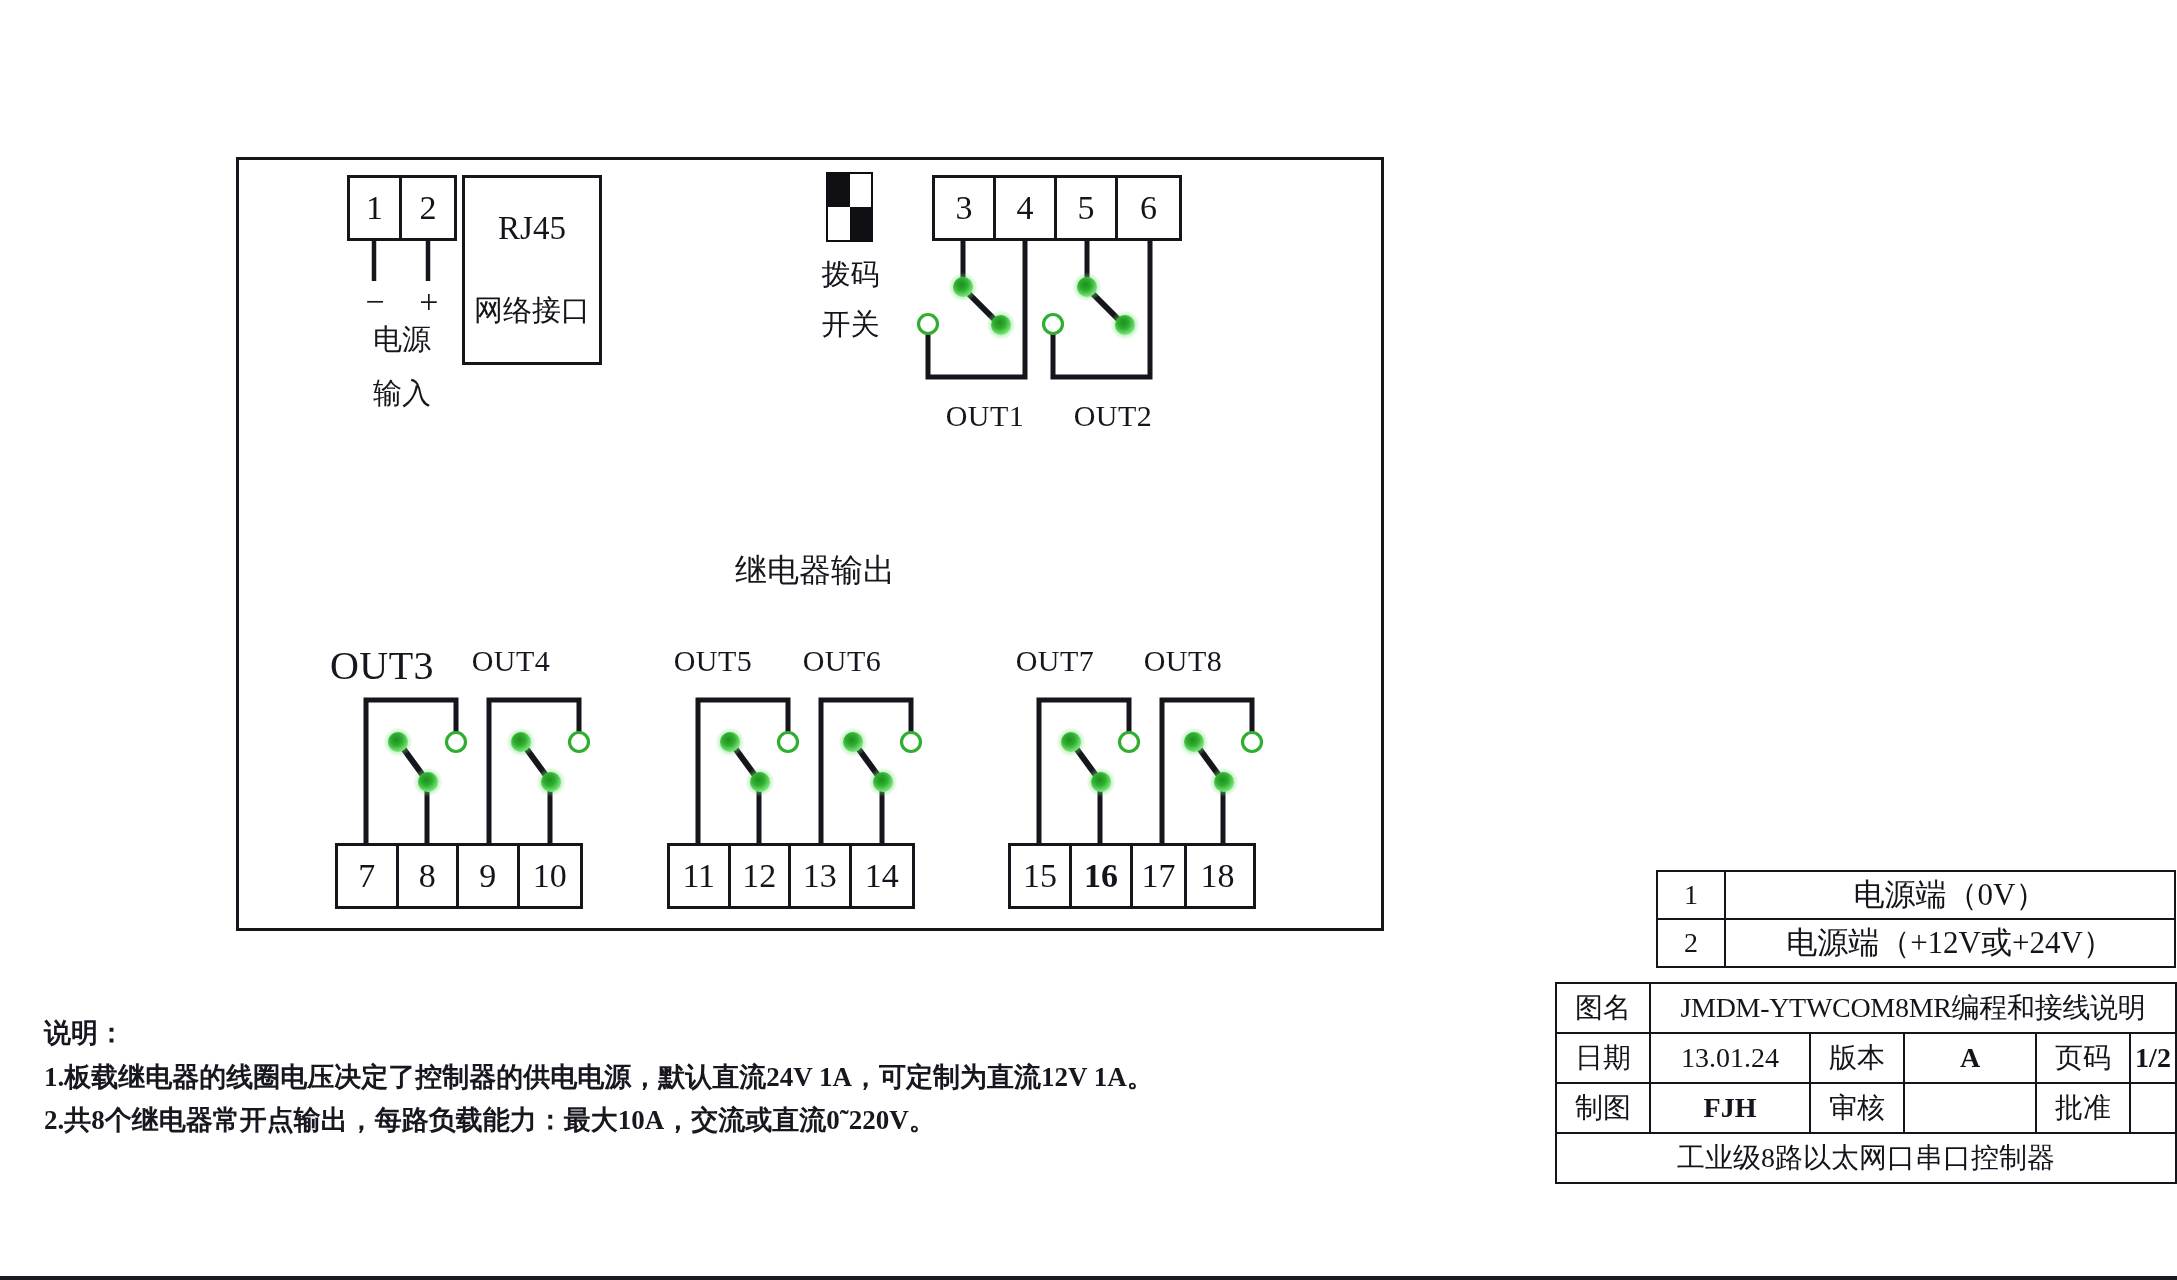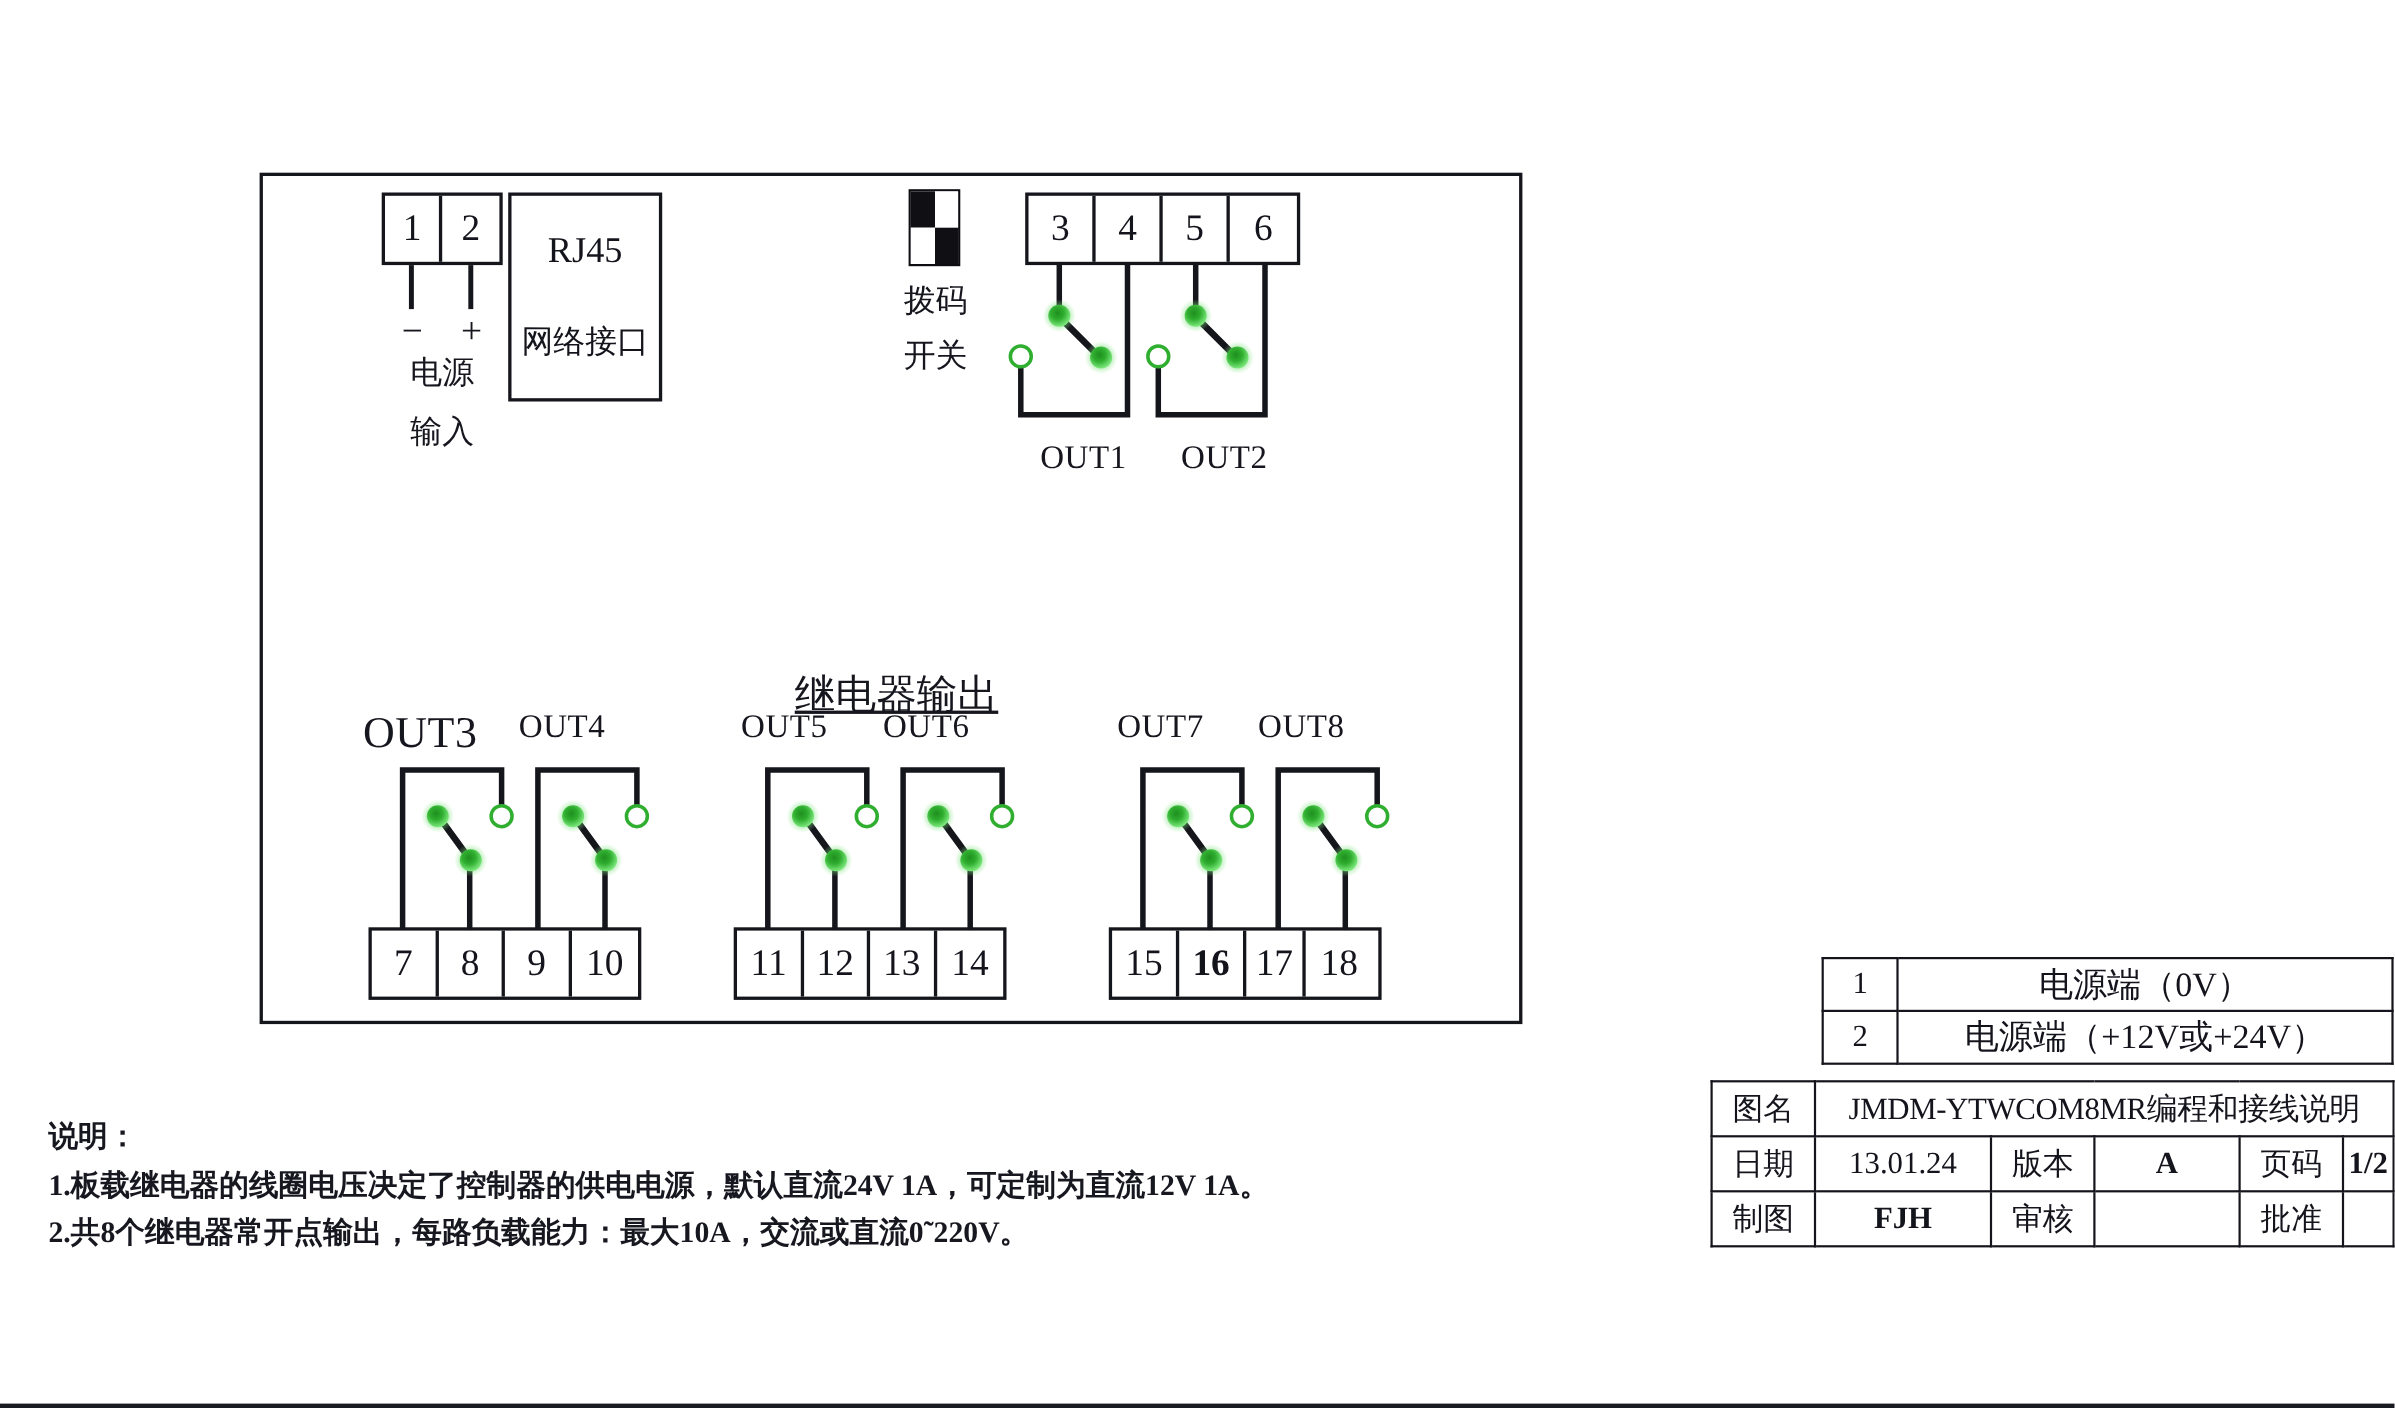--- a/index.html
+++ b/index.html
@@ -112,21 +112,21 @@
 
   <div class="term-strip" style="left:932px;top:175px;width:250px;height:66px;">
     <div class="term-cell" style="width:62px;">3</div>
     <div class="term-cell" style="width:62px;">4</div>
     <div class="term-cell" style="width:62px;">5</div>
     <div class="term-cell" style="width:62px;">6</div>
   </div>
   <div class="tlabel en" style="left:930px;top:399px;width:110px;font-size:30px;">OUT1</div>
   <div class="tlabel en" style="left:1058px;top:399px;width:110px;font-size:30px;">OUT2</div>
 
-  <div class="tlabel" style="left:700px;top:612px;width:230px;font-size:37px;text-decoration:underline;">继电器输出</div>
+  <div class="tlabel" style="left:700px;top:553px;width:230px;font-size:32px;">继电器输出</div>
 
   <div class="tlabel en" style="left:327px;top:644px;width:110px;font-size:40px;">OUT3</div>
   <div class="tlabel en" style="left:456px;top:644px;width:110px;font-size:30px;">OUT4</div>
   <div class="tlabel en" style="left:658px;top:644px;width:110px;font-size:30px;">OUT5</div>
   <div class="tlabel en" style="left:787px;top:644px;width:110px;font-size:30px;">OUT6</div>
   <div class="tlabel en" style="left:1000px;top:644px;width:110px;font-size:30px;">OUT7</div>
   <div class="tlabel en" style="left:1128px;top:644px;width:110px;font-size:30px;">OUT8</div>
 
   <div class="term-strip" style="left:335px;top:843px;width:248px;height:66px;">
     <div class="term-cell" style="width:61px;">7</div>
@@ -312,16 +312,19 @@
       <td class="mt-pgv">1/2</td>
     </tr>
     <tr>
       <td class="mt-key">制图</td>
       <td class="mt-date" style="font-weight:bold;">FJH</td>
       <td class="mt-lbl">审核</td>
       <td class="mt-ver mt-blank"></td>
       <td class="mt-pg">批准</td>
       <td class="mt-pgv mt-blank"></td>
     </tr>
+    <tr>
+      <td class="mt-title" colspan="6">工业级8路以太网口串口控制器</td>
+    </tr>
   </tbody>
     </table>
 
 </div>
 
 </body></html>

